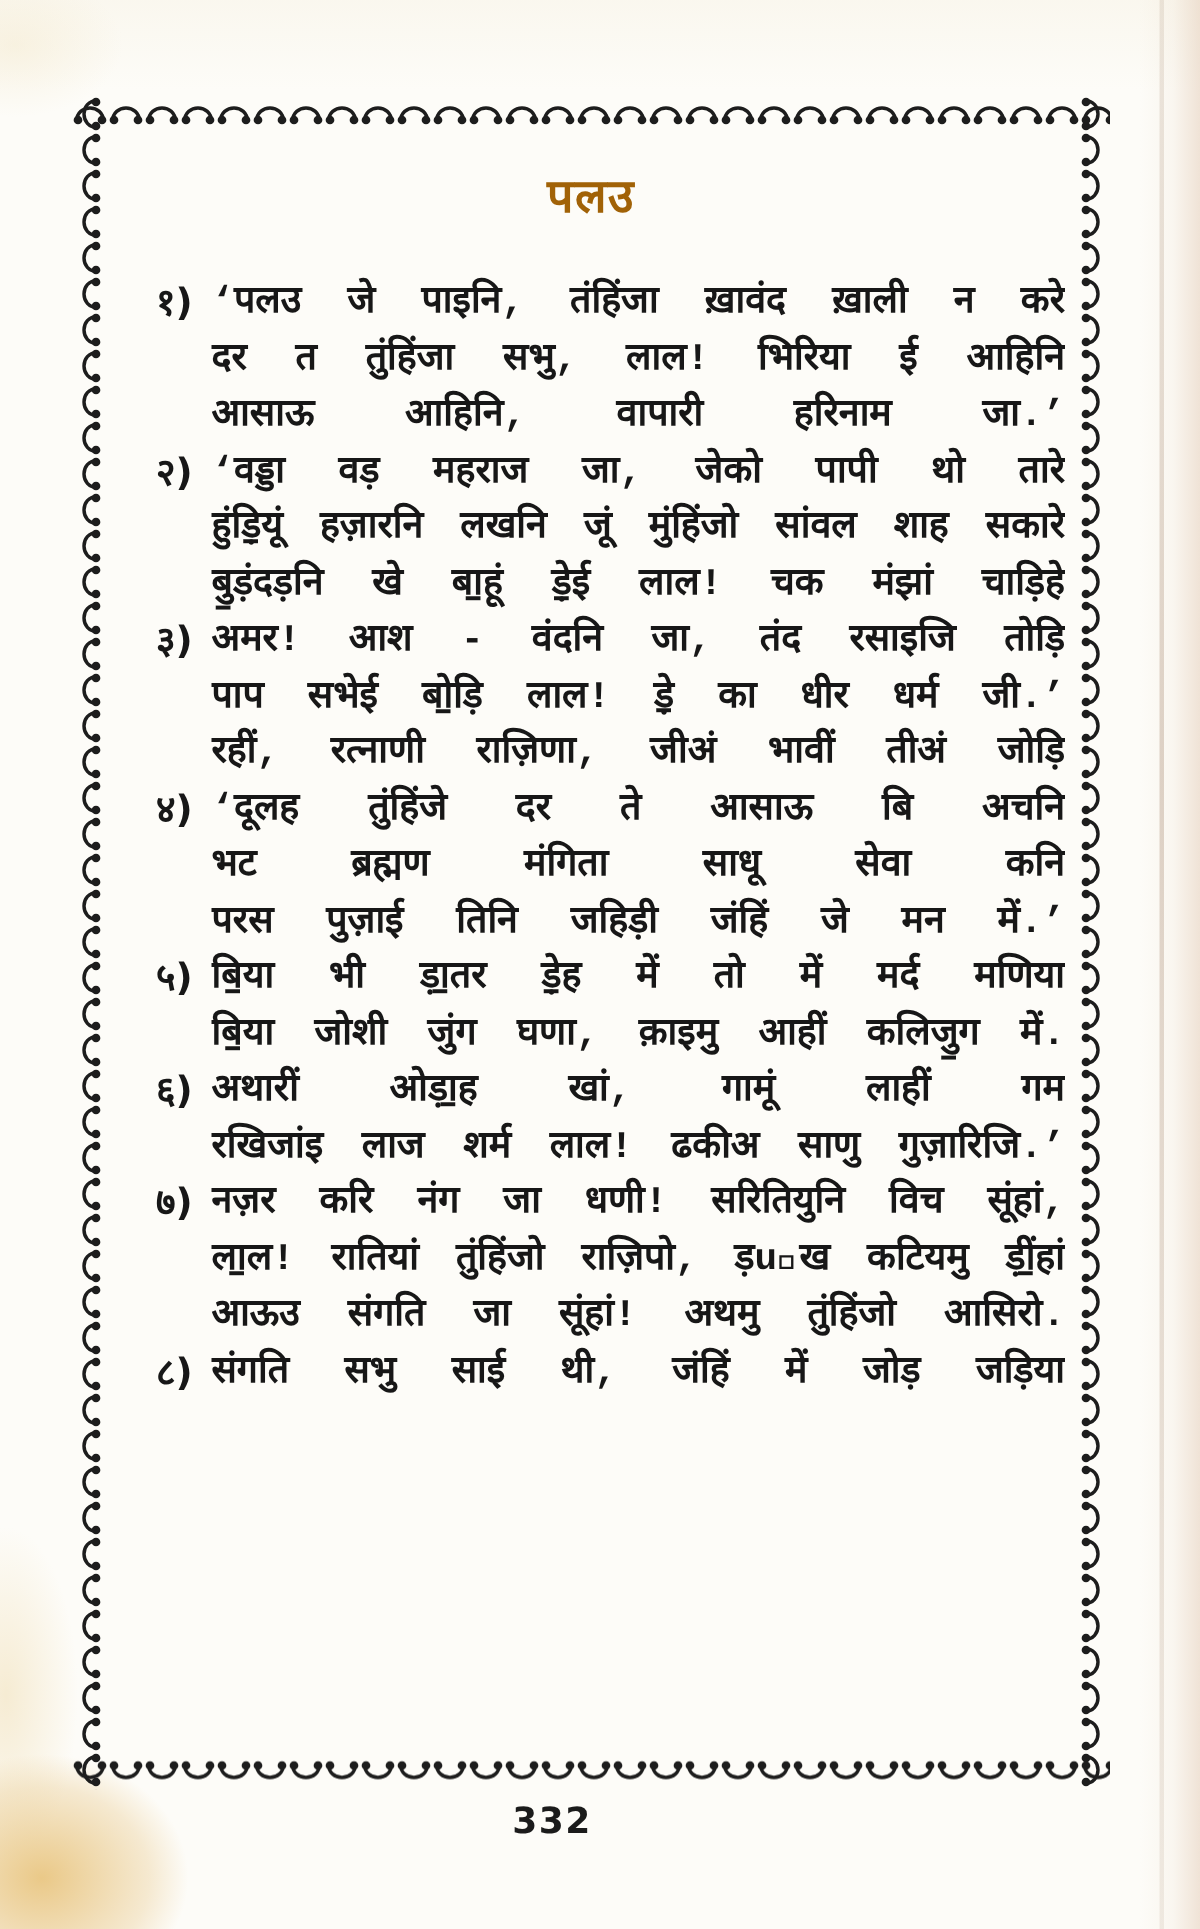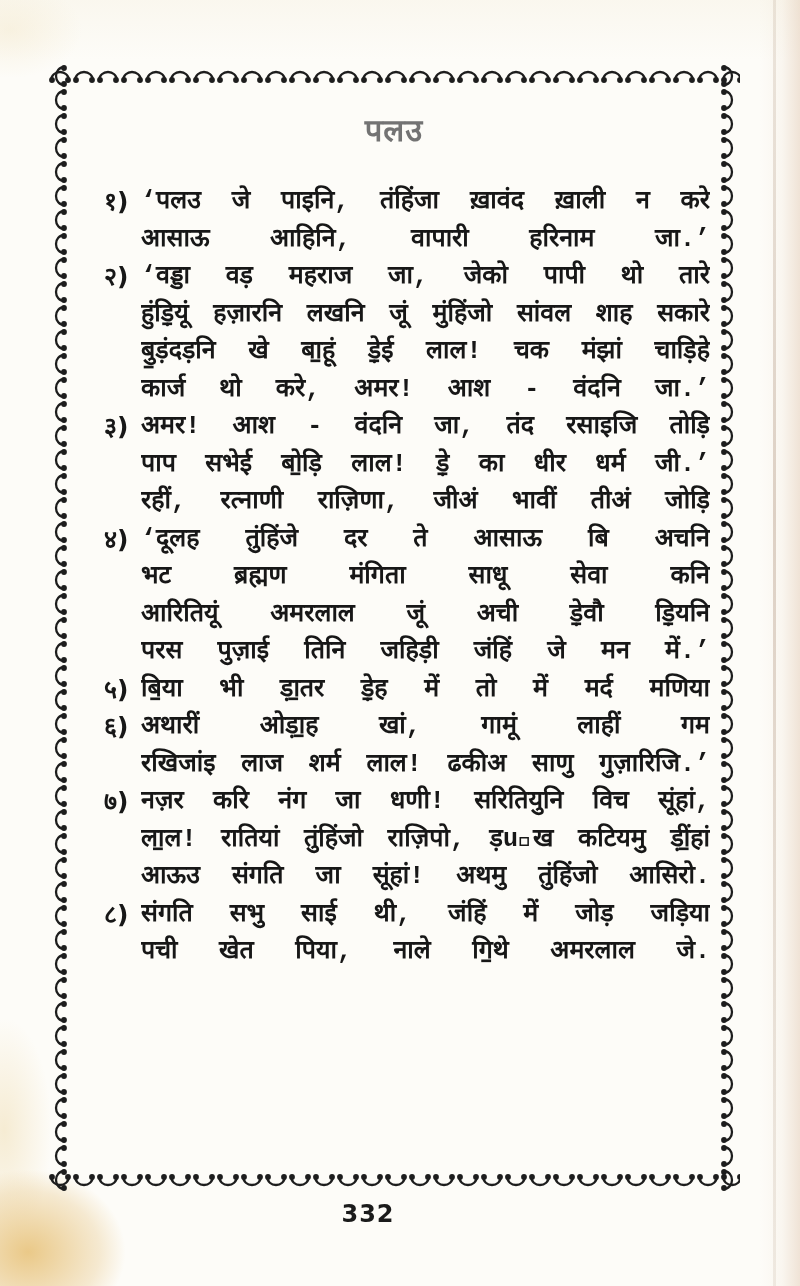--- a/index.html
+++ b/index.html
@@ -15,21 +15,21 @@
       linear-gradient(to bottom, rgba(248,244,232,0.6), transparent 60px);
   }
   .frame-area{position:absolute;left:48px;top:64px;width:692px;height:1129px;}
   .orn{position:absolute;}
   .orn-top{left:0;top:0;width:692px;height:24px;}
   .orn-bottom{left:0;bottom:0;width:692px;height:24px;}
   .orn-left{left:0;top:0;width:24px;height:1129px;}
   .orn-right{right:0;top:0;width:24px;height:1129px;}
   .page-title{
     position:absolute;left:0;top:44px;width:100%;
-    text-align:center;font-size:31px;font-weight:bold;color:#737373;
+    text-align:center;font-size:31px;font-weight:bold;color:#a16207;
     letter-spacing:1px;
   }
   .verses{
     position:absolute;left:56px;top:119px;width:606px;
     color:#171717;font-weight:bold;font-size:25px;
   }
   .verse{display:flex;align-items:flex-start;}
   .vnum{
     flex:0 0 37px;line-height:37.5px;white-space:nowrap;
   }
@@ -98,57 +98,57 @@
     <rect width="24" height="1129" fill="url(#patR)"></rect>
   </svg>
 
   <div class="page-title">पलउ</div>
 
   <div class="verses" id="verses">
   <div class="verse">
     <span class="vnum">१)</span>
     <div class="vlines">
           <div class="vline">‘पलउ जे पाइनि, तंहिंजा ख़ावंद ख़ाली न करे</div>
+          <div class="vline">दर त तुंहिंजा सभु, लाल! भिरिया ई आहिनि</div>
           <div class="vline">आसाऊ आहिनि, वापारी हरिनाम जा.’</div>
         </div>
   </div>
 
   <div class="verse">
     <span class="vnum">२)</span>
     <div class="vlines">
           <div class="vline">‘वड्डा वड़ महराज जा, जेको पापी थो तारे</div>
           <div class="vline">हुंड़ि॒यूं हज़ारनि लखनि जूं मुंहिंजो सांवल शाह सकारे</div>
           <div class="vline">बु॒ड़ंदड़नि खे बा॒हूं ड़े॒ई लाल! चक मंझां चाड़िहे</div>
-          <div class="vline">कार्ज थो करे, अमर! आश - वंदनि जा.’</div>
         </div>
   </div>
 
   <div class="verse">
     <span class="vnum">३)</span>
     <div class="vlines">
           <div class="vline">अमर! आश - वंदनि जा, तंद रसाइजि तोड़ि</div>
           <div class="vline">पाप सभेई बो॒ड़ि लाल! ड़े॒ का धीर धर्म जी.’</div>
           <div class="vline">रहीं, रत्नाणी राज़िणा, जीअं भावीं तीअं जोड़ि</div>
         </div>
   </div>
 
   <div class="verse">
     <span class="vnum">४)</span>
     <div class="vlines">
           <div class="vline">‘दूलह तुंहिंजे दर ते आसाऊ बि अचनि</div>
           <div class="vline">भट ब्रह्मण मंगिता साधू सेवा कनि</div>
-          <div class="vline">आरितियूं अमरलाल जूं अची ड़े॒वौ ड़ि॒यनि</div>
           <div class="vline">परस पुज़ाई तिनि जहिड़ी जंहिं जे मन में.’</div>
         </div>
   </div>
 
   <div class="verse">
     <span class="vnum">५)</span>
     <div class="vlines">
           <div class="vline">बि॒या भी ड़ा॒तर ड़े॒ह में तो में मर्द मणिया</div>
+          <div class="vline">बि॒या जोशी जुंग घणा, क़ाइमु आहीं कलिजु॒ग में.</div>
         </div>
   </div>
 
   <div class="verse">
     <span class="vnum">६)</span>
     <div class="vlines">
           <div class="vline">अथारीं ओड़ा॒ह खां, गामूं लाहीं गम</div>
           <div class="vline">रखिजांइ लाज शर्म लाल! ढकीअ साणु गुज़ारिजि.’</div>
         </div>
   </div>
@@ -159,19 +159,18 @@
           <div class="vline">नज़र करि नंग जा धणी! सरितियुनि विच सूंहां,</div>
           <div class="vline">ला॒ल! रातियां तुंहिंजो राज़िपो, ड़u॒ख कटियमु ड़ीं॒हां</div>
           <div class="vline">आऊउ संगति जा सूंहां! अथमु तुंहिंजो आसिरो.</div>
         </div>
   </div>
 
   <div class="verse">
     <span class="vnum">८)</span>
     <div class="vlines">
           <div class="vline">संगति सभु साई थी, जंहिं में जोड़ जड़िया</div>
-          <div class="vline">पची खेत पिया, नाले गि॒थे अमरलाल जे.</div>
         </div>
   </div>
 </div>
 </div>
 
 <div class="page-number">332</div>
 
 </body></html>

